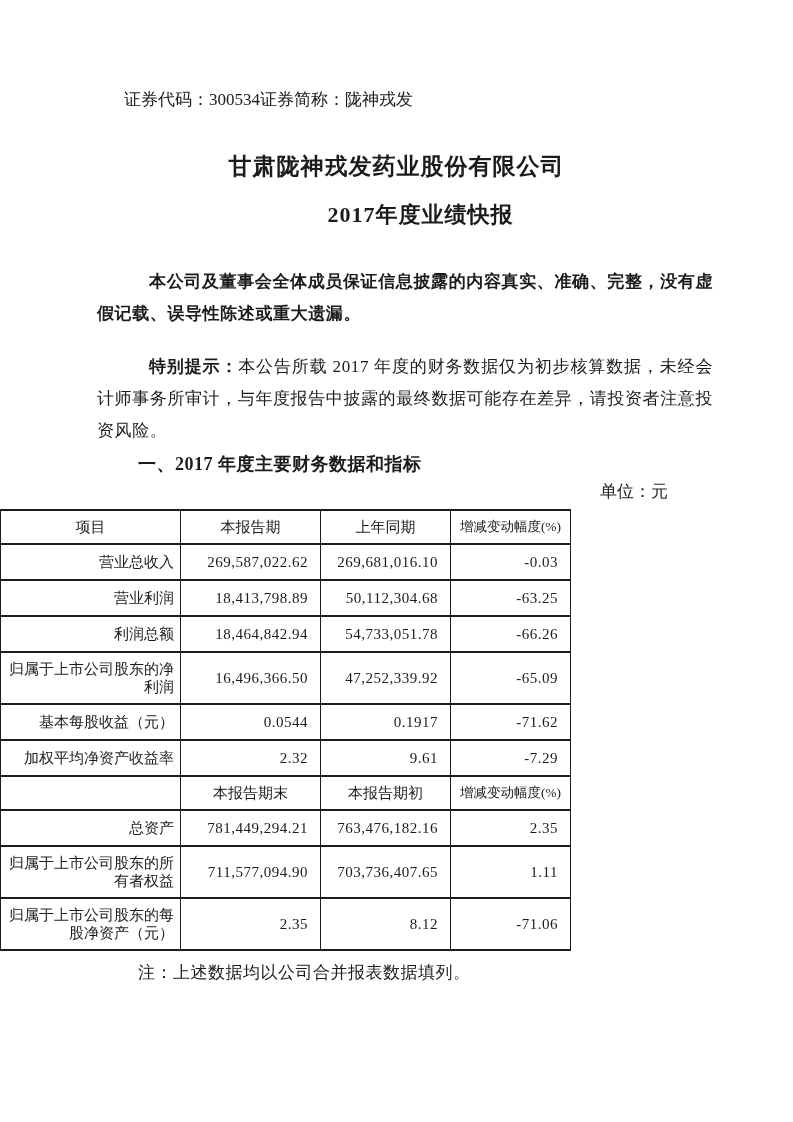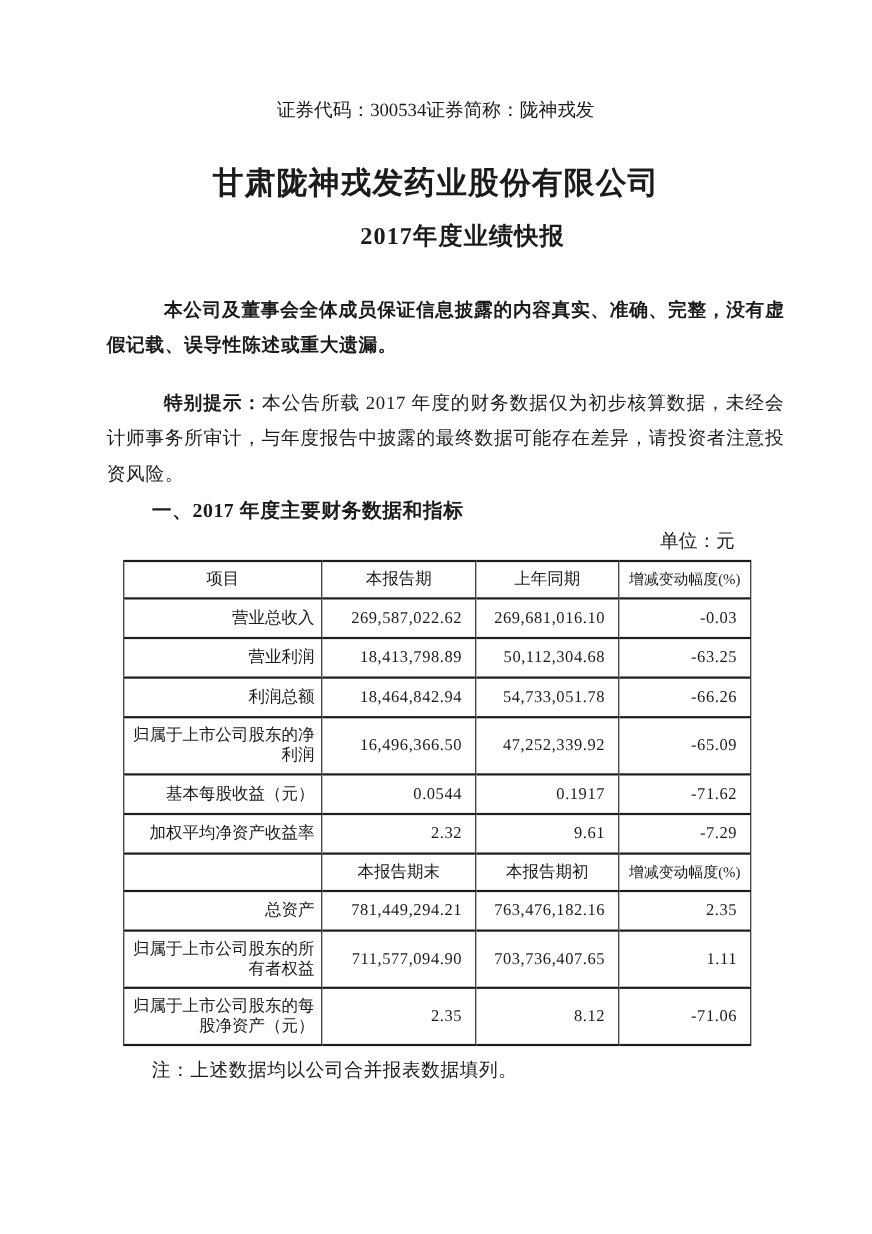--- a/index.html
+++ b/index.html
@@ -10,30 +10,30 @@
     margin: 0 auto;
     background: #ffffff;
     color: #1b1b1b;
     font-family: "Liberation Serif", "DejaVu Serif", serif;
     overflow: hidden;
     box-sizing: border-box;
     padding-top: 88px;
   }
   .doc-header {
     display: flex;
-    justify-content: center;
+    justify-content: flex-start;
     margin: 0 125px 0 124px;
     font-size: 17px;
     line-height: 24px;
     white-space: nowrap;
   }
   .title1 {
     margin: 40px 0 0 0;
     text-align: center;
-    font-size: 28px;
+    font-size: 23px;
     font-weight: bold;
     letter-spacing: 1px;
     line-height: 30px;
   }
   .title2 {
     margin: 18px 0 0 0;
     text-align: center;
     font-size: 22px;
     font-weight: bold;
     letter-spacing: 1px;
@@ -58,21 +58,20 @@
     letter-spacing: 0.5px;
     line-height: 30px;
   }
   .unit-line {
     margin: 0 125px 4px 97px;
     text-align: right;
     font-size: 17px;
     line-height: 26px;
   }
   table.fin {
-    margin-left: 112px;
     border-collapse: collapse;
     table-layout: fixed;
     width: 570px;
     font-size: 15px;
     color: #1b1b1b;
     border-radius: 30px;
   }
   table.fin td {
     border-left: 1px solid #1d1d1d;
     border-right: 1px solid #1d1d1d;

